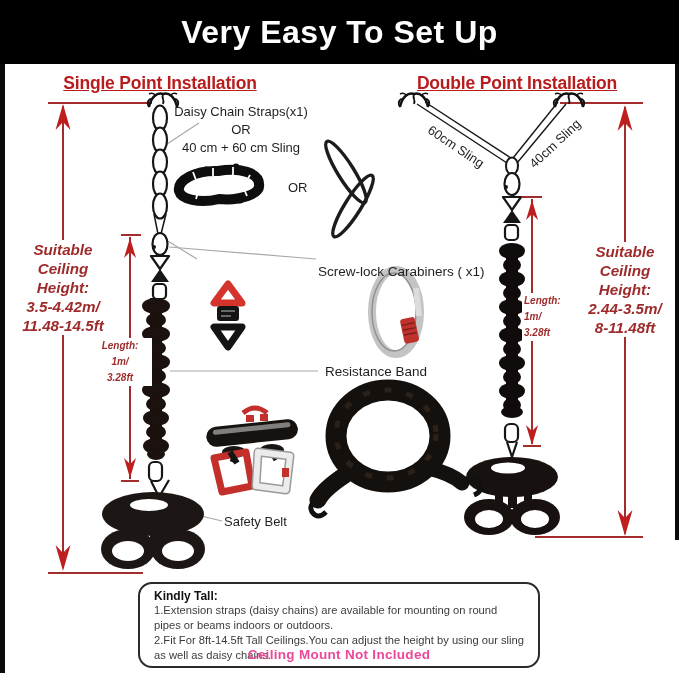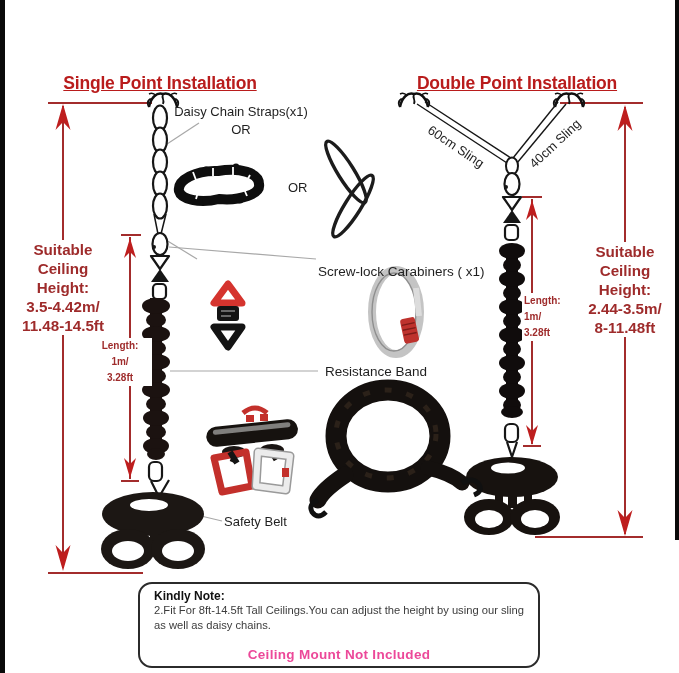--- a/index.html
+++ b/index.html
@@ -19,30 +19,33 @@
   .meas{color:#9E2B2B;font-weight:600;background:#fff;white-space:pre-line;line-height:19px;font-size:15.2px;text-align:center;}
   .meas.small{font-size:10px;line-height:16px;}
   .rot{transform-origin:center center;}
   
   #note{left:138px;top:582px;width:402px;height:86px;border:2px solid #2b2b2b;border-radius:14px;box-sizing:border-box;padding:5px 10px 3px 14px;}
   #note .nt{font-size:12px;font-weight:bold;color:#111;}
   #note .ni{font-size:11.2px;color:#3c3c3c;line-height:15px;width:372px;}
   #note .warn{position:absolute;left:0;right:0;bottom:4px;text-align:center;font-size:13.5px;font-weight:bold;color:#ec4899;letter-spacing:.3px;}
   svg{position:absolute;left:0;top:0;}
   .z2{z-index:2;}
-  .z3{z-index:3;}
+  .z3{z-index:3;font-style:italic;}
 </style>
 </head>
 <body>
 
 <div id="stage">
 
   <div class="abs edge" style="left:0;top:0;width:5px;height:673px;"></div>
   <div class="abs edge" style="left:675px;top:0;width:4px;height:540px;"></div>
 
+  <div class="abs" id="hdr">
+    <span class="t">Very Easy To Set Up</span>
+  </div>
 
   <div class="abs sec" style="left:30px;top:73px;width:260px;">Single Point Installation</div>
   <div class="abs sec" style="left:387px;top:73px;width:260px;">Double Point Installation</div>
 
   <svg width="679" height="673" viewBox="0 0 679 673">
     <defs>
       <g id="hook">
         <path d="M-14,2 C-12,-8 -6,-13 0,-11 C6,-13 12,-8 14,2" fill="none" stroke="#111" stroke-width="2.4"></path>
         <path d="M-14,2 C-17,-3 -14,-7 -10,-6 M14,2 C17,-3 14,-7 10,-6" fill="none" stroke="#111" stroke-width="1.8"></path>
         <path d="M0,-11 C-2,-6 2,-6 0,-1" fill="none" stroke="#111" stroke-width="1.8"></path>
@@ -252,20 +255,21 @@
       <path d="M214,458 L246,452 L252,486 L222,492 Z" fill="none" stroke="#C3302B" stroke-width="7" stroke-linejoin="round"></path>
       <path d="M230,452 l7,11" stroke="#141414" stroke-width="6"></path>
       <path d="M258,452 L290,456 L286,490 L256,486 Z" fill="none" stroke="#9a9a9a" stroke-width="9" stroke-linejoin="round"></path>
       <path d="M258,452 L290,456 L286,490 L256,486 Z" fill="none" stroke="#ececec" stroke-width="6" stroke-linejoin="round"></path>
       <rect x="282" y="468" width="7" height="9" fill="#C3302B"></rect>
     </g>
   </svg>
 
   <div class="abs lbl c z2" style="left:168px;top:104px;width:146px;">Daisy Chain Straps(x1)</div>
   <div class="abs lbl c z2" style="left:168px;top:122px;width:146px;">OR</div>
+  <div class="abs lbl c z2" style="left:168px;top:140px;width:146px;">40 cm + 60 cm Sling</div>
   <div class="abs lbl z2" style="left:288px;top:180px;">OR</div>
   <div class="abs lbl z2" style="left:318px;top:264px;font-size:13.5px;">Screw-lock Carabiners ( x1)</div>
   <div class="abs lbl z2" style="left:322px;top:364px;font-size:13.5px;background:#fff;padding:0 3px;">Resistance Band</div>
   <div class="abs lbl z2" style="left:224px;top:514px;">Safety Belt</div>
   <div class="abs lbl rot z2" style="left:406px;top:139px;width:100px;text-align:center;transform:rotate(34deg);">60cm Sling</div>
   <div class="abs lbl rot z2" style="left:505px;top:136px;width:100px;text-align:center;transform:rotate(-43deg);">40cm Sling</div>
 
   <div class="abs meas z3 preline" style="left: 14px; top: 240px; width: 98px; white-space: pre-line;">Suitable
 Ceiling
 Height:
@@ -277,18 +281,19 @@
 2.44-3.5m/
 8-11.48ft</div>
   <div class="abs meas small z3 preline" style="left: 88px; top: 338px; width: 64px; white-space: pre-line;">Length:
 1m/
 3.28ft</div>
   <div class="abs meas small z3 preline" style="left: 522px; top: 293px; width: 62px; text-align: left; padding-left: 2px; white-space: pre-line;">Length:
 1m/
 3.28ft</div>
 
   <div class="abs z2" id="note">
-    <div class="nt">Kindly Note:</div>
+    <div class="nt">Kindly Tall:</div>
+    <div class="ni">1.Extension straps (daisy chains) are available for mounting on round pipes or beams indoors or outdoors.</div>
     <div class="ni">2.Fit For 8ft-14.5ft Tall Ceilings.You can adjust the height by using our sling as well as daisy chains.</div>
     <div class="warn">Ceiling Mount Not Included</div>
   </div>
 
 </div>
 
 </body></html>

